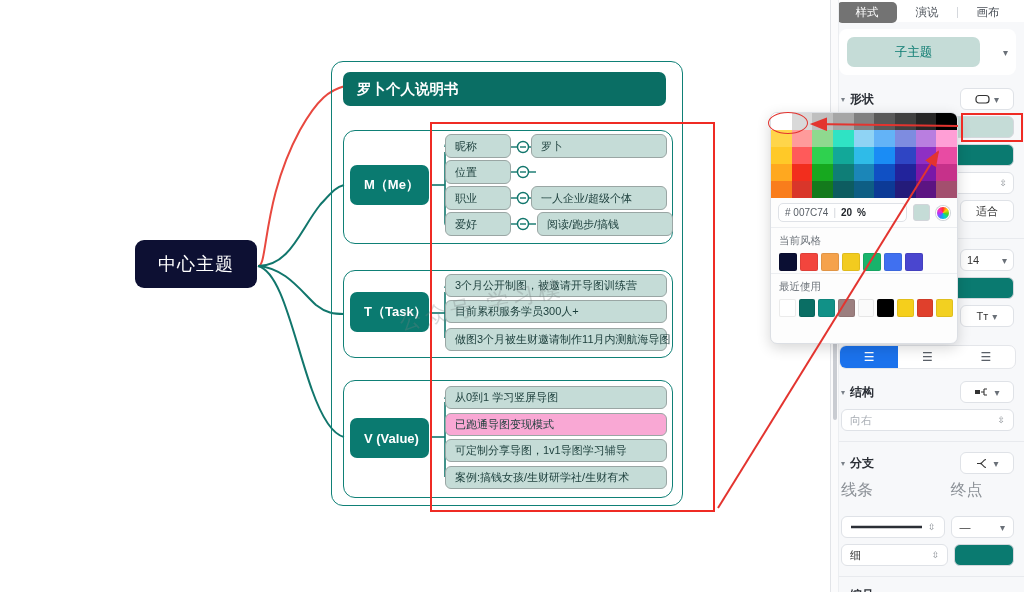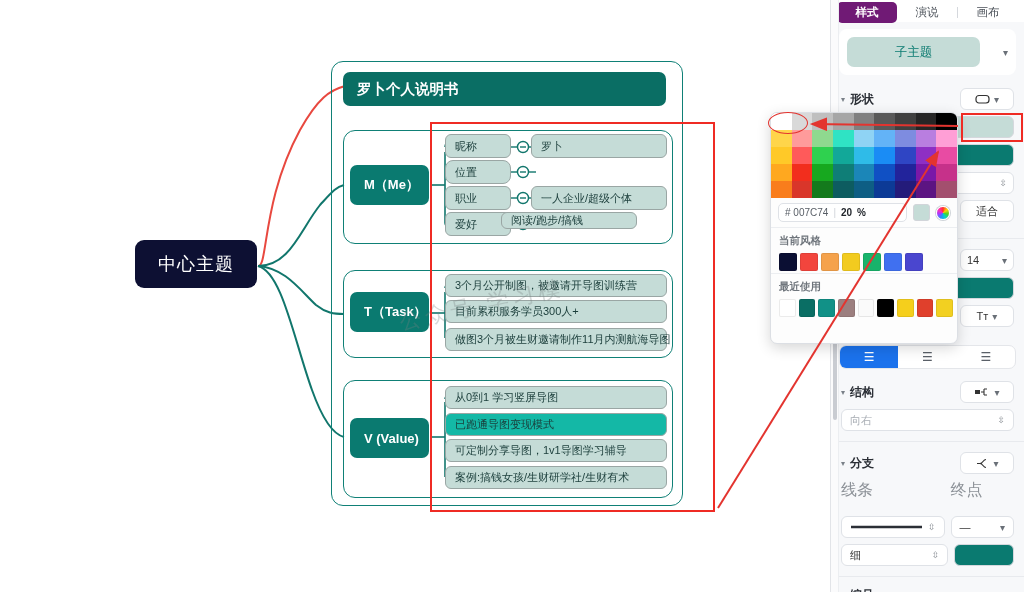--- a/index.html
+++ b/index.html
@@ -75,21 +75,21 @@
   }
 
   
   #panel {
     position:absolute; right:0; top:0; width:194px; height:592px;
     background:#f7f8fa; border-left:1px solid #e2e4e8;
     font-size:11px; color:#30343b;
   }
   #tabs { display:flex; align-items:center; height:22px; padding:2px 6px 0 6px; background:#fff; }
   .tab { flex:1; text-align:center; font-size:11.5px; color:#4a5058; padding:3px 0; border-radius:5px; }
-  .tab.active { background:#701a75; color:#fff; font-weight:bold; }
+  .tab.active { background:#737373; color:#fff; font-weight:normal; }
   .tab-sep { width:1px; height:11px; background:#d5d8dd; }
 
   .p-card { background:#fff; margin:7px 8px; border-radius:8px; padding:8px; }
   #subtheme-row { display:flex; align-items:center; gap:23px; }
   #subtheme-pill {
     flex:1; height:30px; background:#c5dcd7; border-radius:7px;
     display:flex; align-items:center; justify-content:center;
     color:#0a7a70; font-size:12.5px;
   }
   .chev { color:#6a7078; font-size:10px; }
@@ -143,21 +143,21 @@
     height:19px; display:flex; align-items:center; padding:0 6px; gap:5px;
     font-size:10px; color:#585e66;
   }
   #hexbox .pct { font-weight:bold; color:#23272d; }
   #hex-preview { width:17px; height:17px; background:#c5dcd7; border:1px solid #d2d5da; border-radius:3px; }
   #wheel {
     width:14px; height:14px; border-radius:50%;
     background:conic-gradient(#ff2d2d,#ffd400,#46d62b,#00d4c8,#2b8cff,#a33cff,#ff2db5,#ff2d2d);
     border:1.5px solid #fff; box-shadow:0 0 0 1px #cfd3d8;
   }
-  .psec { padding:6px 4px 2px 8px; border-top:1px solid #eceef1;font-weight:bold; }
+  .psec { padding:6px 4px 2px 8px; border-top:1px solid #eceef1; }
   .psec .t { font-size:10.5px; color:#6f757c; margin-bottom:5px; }
   .prow { display:flex; gap:3px; }
   .prow div { width:18px; height:18px; border-radius:2px; }
 
   
   #ann-svg { position:absolute; left:0; top:0; width:1024px; height:592px; pointer-events:none; }
   #ann-circle {
     position:absolute; left:768px; top:112px; width:40px; height:22px;
     border:1.8px solid #e3342f; border-radius:50%;
   }
@@ -235,33 +235,33 @@
     <div class="group-box" style="left:343px;top:130px;width:330px;height:114px;"></div>
     <div class="node cat-node" style="left: 350px; top: 165px; width: 79px; background: rgb(10, 122, 112);">
       <span>M（Me）</span>
     </div>
     <div class="leaf k" style="left: 445px; top: 134px; width: 66px; height: 24px; background: rgb(197, 220, 215);">
       <span>昵称</span>
     </div>
     <div class="leaf v" style="left: 531px; top: 134px; width: 136px; height: 24px; background: rgb(197, 220, 215);">
       <span>罗卜</span>
     </div>
-    <div class="leaf k" style="left: 445px; top: 160px; width: 66px; height: 24px; background: rgb(197, 220, 215); border-radius: 8px;">
+    <div class="leaf k" style="left: 445px; top: 160px; width: 66px; height: 24px; background: rgb(197, 220, 215);">
       <span>位置</span>
     </div>
     <div class="leaf k" style="left: 445px; top: 186px; width: 66px; height: 24px; background: rgb(197, 220, 215);">
       <span>职业</span>
     </div>
     <div class="leaf v" style="left: 531px; top: 186px; width: 136px; height: 24px; background: rgb(197, 220, 215);">
       <span>一人企业/超级个体</span>
     </div>
     <div class="leaf k" style="left: 445px; top: 212px; width: 66px; height: 24px; background: rgb(197, 220, 215);">
       <span>爱好</span>
     </div>
-    <div class="leaf v" style="left: 501px; top: 212px; width: 136px; height: 17px; background: rgb(197, 220, 215);">
+    <div class="leaf v" style="left: 537px; top: 212px; width: 136px; height: 24px; background: rgb(197, 220, 215);">
       <span>阅读/跑步/搞钱</span>
     </div>
 
     <div class="group-box" style="left:343px;top:270px;width:330px;height:88px;"></div>
     <div class="node cat-node" style="left: 350px; top: 292px; width: 79px; background: rgb(10, 122, 112);">
       <span>T（Task）</span>
     </div>
     <div class="leaf" style="left: 445px; top: 274px; width: 222px; height: 23px; background: rgb(197, 220, 215);">
       <span>3个月公开制图，被邀请开导图训练营</span>
     </div>
@@ -272,21 +272,21 @@
       <span>做图3个月被生财邀请制作11月内测航海导图</span>
     </div>
 
     <div class="group-box" style="left:343px;top:380px;width:330px;height:118px;"></div>
     <div class="node cat-node" style="left: 350px; top: 418px; width: 79px; background: rgb(10, 122, 112);">
       <span>V (Value)</span>
     </div>
     <div class="leaf" style="left: 445px; top: 386px; width: 222px; height: 23px; background: rgb(197, 220, 215);">
       <span>从0到1 学习竖屏导图</span>
     </div>
-    <div class="leaf" style="left: 445px; top: 413px; width: 222px; height: 23px; background: #14b8a6;">
+    <div class="leaf" style="left: 445px; top: 413px; width: 222px; height: 23px; background: #f9a8d4;">
       <span>已跑通导图变现模式</span>
     </div>
     <div class="leaf" style="left: 445px; top: 439px; width: 222px; height: 23px; background: rgb(197, 220, 215);">
       <span>可定制分享导图，1v1导图学习辅导</span>
     </div>
     <div class="leaf" style="left: 445px; top: 466px; width: 222px; height: 23px; background: rgb(197, 220, 215);">
       <span>案例:搞钱女孩/生财研学社/生财有术</span>
     </div>
 
     <div id="watermark">公众号·学习模</div>

